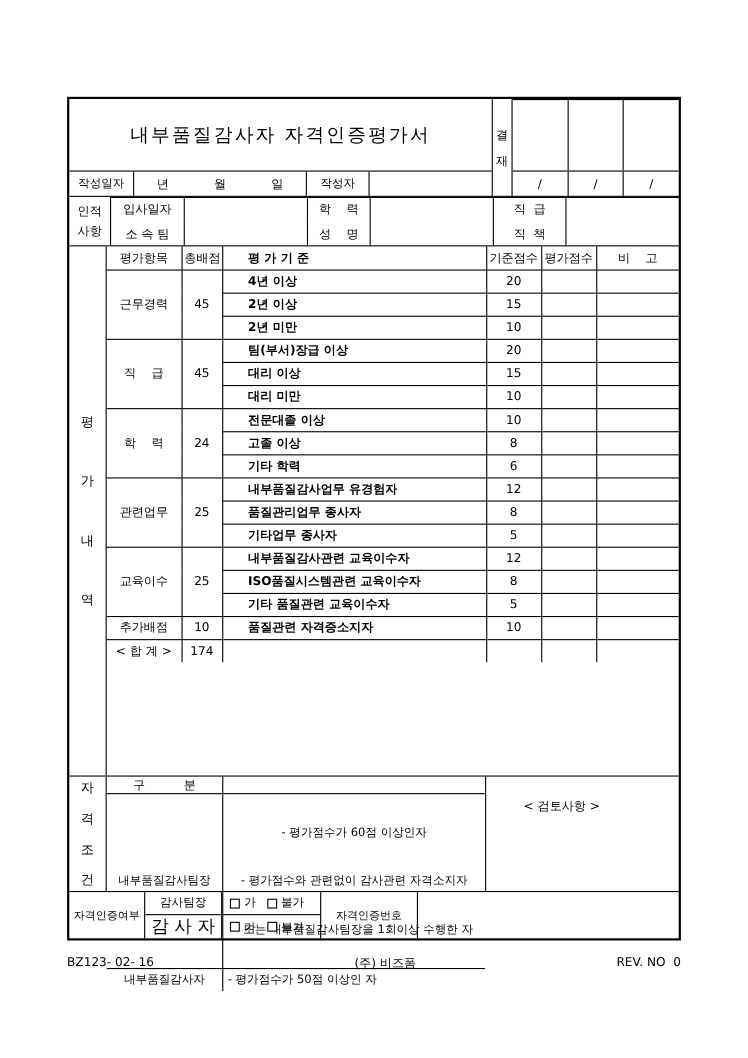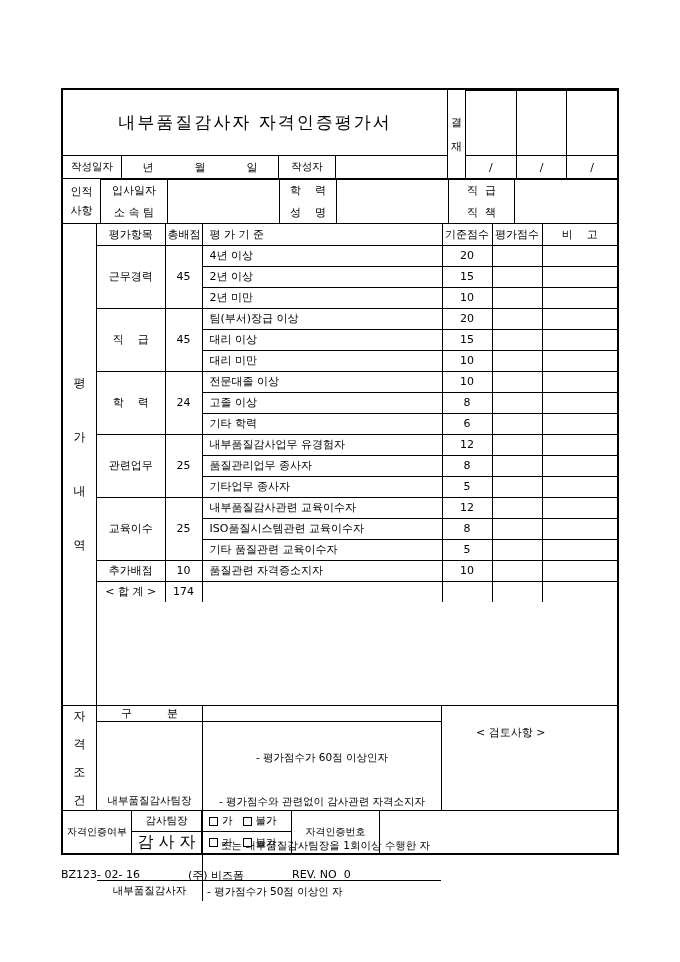--- a/index.html
+++ b/index.html
@@ -11,30 +11,30 @@
   .col{display:flex;flex-direction:column;}
   .cell{display:flex;align-items:center;justify-content:center;white-space:pre;overflow:hidden;}
   .bl{border-left:1px solid #000;}
   .bt{border-top:1px solid #000;}
   .title{font-size:17px;letter-spacing:2px;}
   .vlabel{flex-direction:column;gap:37px;font-size:12px;}
   .vlabel2{flex-direction:column;gap:11px;font-size:12px;}
   table.eval{border-collapse:collapse;border:hidden;width:100%;table-layout:fixed;}
   table.eval td{border:1px solid #000;height:21px;text-align:center;white-space:pre;
                 overflow:hidden;font-size:11px;padding:0 2px;}
-  table.eval td.crit{text-align:left;padding-left:7px;}
+  table.eval td.crit{text-align:left;padding-left:23px;font-weight:bold;}
   .note{padding:4px 6px;font-size:11px;white-space:pre;border-top:1px solid #000;}
   .dash{font-size:10.5px;white-space:pre;text-align:center;}
   .dash div{line-height:20px;}
   .review{padding:6px 6px;font-size:11px;white-space:pre;}
   .cbx{display:inline-block;width:9px;height:9px;border:1px solid #000;margin-right:4px;background:#fff;}
   .cbcell{display:flex;align-items:center;padding-left:7px;gap:10px;font-size:10.5px;}
   .cbitem{display:flex;align-items:center;white-space:pre;}
   .footer{position:absolute;left:61px;top:868px;width:558px;display:flex;
-          font-size:11px;gap:48px;}
+          justify-content:space-between;font-size:11px;gap:48px;}
   .footer span{white-space:pre;}
 </style>
 </head>
 <body>
 
 <div class="page">
   <div class="form">
 
     <div class="row" style="height:88px">
       <div class="col" style="width:384px">

